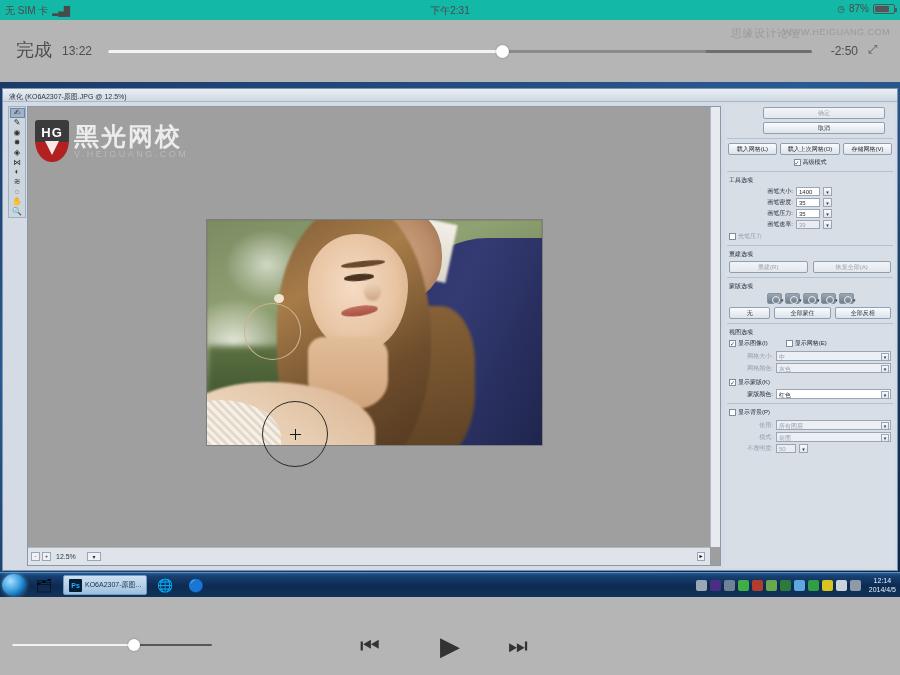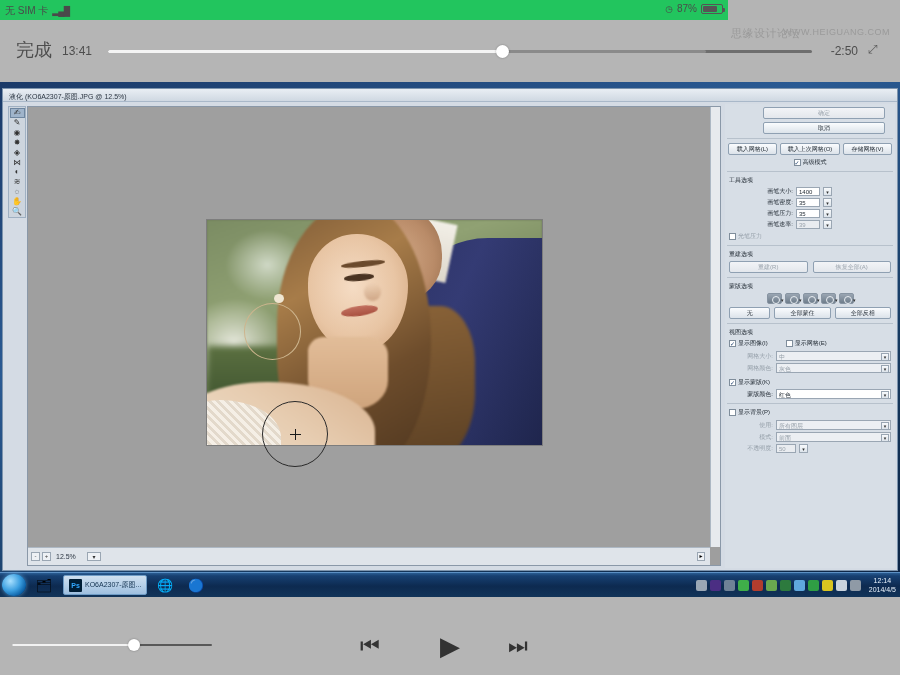--- a/index.html
+++ b/index.html
@@ -5,22 +5,22 @@
   * { box-sizing: border-box; margin: 0; padding: 0; }
   html, body { width: 900px; height: 675px; overflow: hidden; }
   body {
     font-family: "Liberation Sans", "DejaVu Sans", sans-serif;
     background: #b4b4b4;
     position: relative;
   }
 
   
   #ios-status {
-    position: absolute; left: 0; top: 0; width: 728px; height: 20px;
-    background: #22c55e; color: #4a4a4a; font-size: 10px;
+    position: absolute; left: 0; top: 0; width: 900px; height: 20px;
+    background: #14b8a6; color: #4a4a4a; font-size: 10px;
   }
   #ios-status .st-left { position: absolute; left: 5px; top: 4px; display: flex; align-items: center; gap: 4px; }
   #ios-status .st-center { position: absolute; left: 0; right: 0; top: 4px; text-align: center; font-size: 10px; }
   #ios-status .st-right { position: absolute; right: 5px; top: 3px; display: flex; align-items: center; gap: 4px; }
   .wifi-glyph { font-size: 9px; letter-spacing: -1px; }
   .batt-shell { width: 22px; height: 10px; border: 1px solid #555; border-radius: 2px; position: relative; display: inline-block; }
   .batt-shell::after { content: ""; position: absolute; right: -3px; top: 3px; width: 2px; height: 4px; background: #555; border-radius: 0 1px 1px 0; }
   .batt-fill { position: absolute; left: 1px; top: 1px; bottom: 1px; width: 70%; background: #555; border-radius: 1px; }
   .lock-glyph { font-size: 9px; }
 
@@ -383,32 +383,33 @@
   #btn-next { left: 508px; }
 </style>
 </head>
 <body>
 
 <div id="ios-status">
   <div class="st-left">
     <span>无 SIM 卡</span>
     <span class="wifi-glyph">▂▄█</span>
   </div>
+  <div class="st-center">下午2:31</div>
   <div class="st-right">
     <span class="lock-glyph">◷</span>
     <span>87%</span>
     <span class="batt-shell">
         <span class="batt-fill"></span>
       </span>
   </div>
 </div>
 
 <div id="player-top">
   <div id="done-btn">完成</div>
-  <div id="elapsed-time">13:41</div>
+  <div id="elapsed-time">13:22</div>
   <div id="scrub-wrap">
     <div id="scrub-track"></div>
     <div id="scrub-buffer"></div>
     <div id="scrub-played"></div>
     <div id="scrub-knob"></div>
   </div>
   <div id="remain-time">-2:50</div>
   <div id="fullscreen-btn">⤢</div>
   <div id="brand-watermark">思缘设计论坛</div>
   <div id="brand-url">WWW.HEIGUANG.COM</div>
@@ -431,20 +432,27 @@
         <div class="tool-btn">◐</div>
         <div class="tool-btn">≋</div>
         <div class="tool-btn">◌</div>
         <div class="tool-btn">✋</div>
         <div class="tool-btn">🔍</div>
       </div>
 
       <div id="liq-canvas-frame">
         <div id="liq-canvas">
 
+          <div id="hg-logo">
+            <div class="hg-shield">HG</div>
+            <div class="hg-text">
+              <div class="hg-cn">黑光网校</div>
+              <div class="hg-en">V.HEIGUANG.COM</div>
+            </div>
+          </div>
 
           <div id="photo">
             <div class="ph-bg"></div>
             <div class="ph-hedge"></div>
             <div class="ph-path"></div>
             <div class="ph-groom-suit"></div>
             <div class="ph-groom-shirt"></div>
             <div class="ph-groom-head"></div>
             <div class="ph-hair-back"></div>
             <div class="ph-hair"></div>

